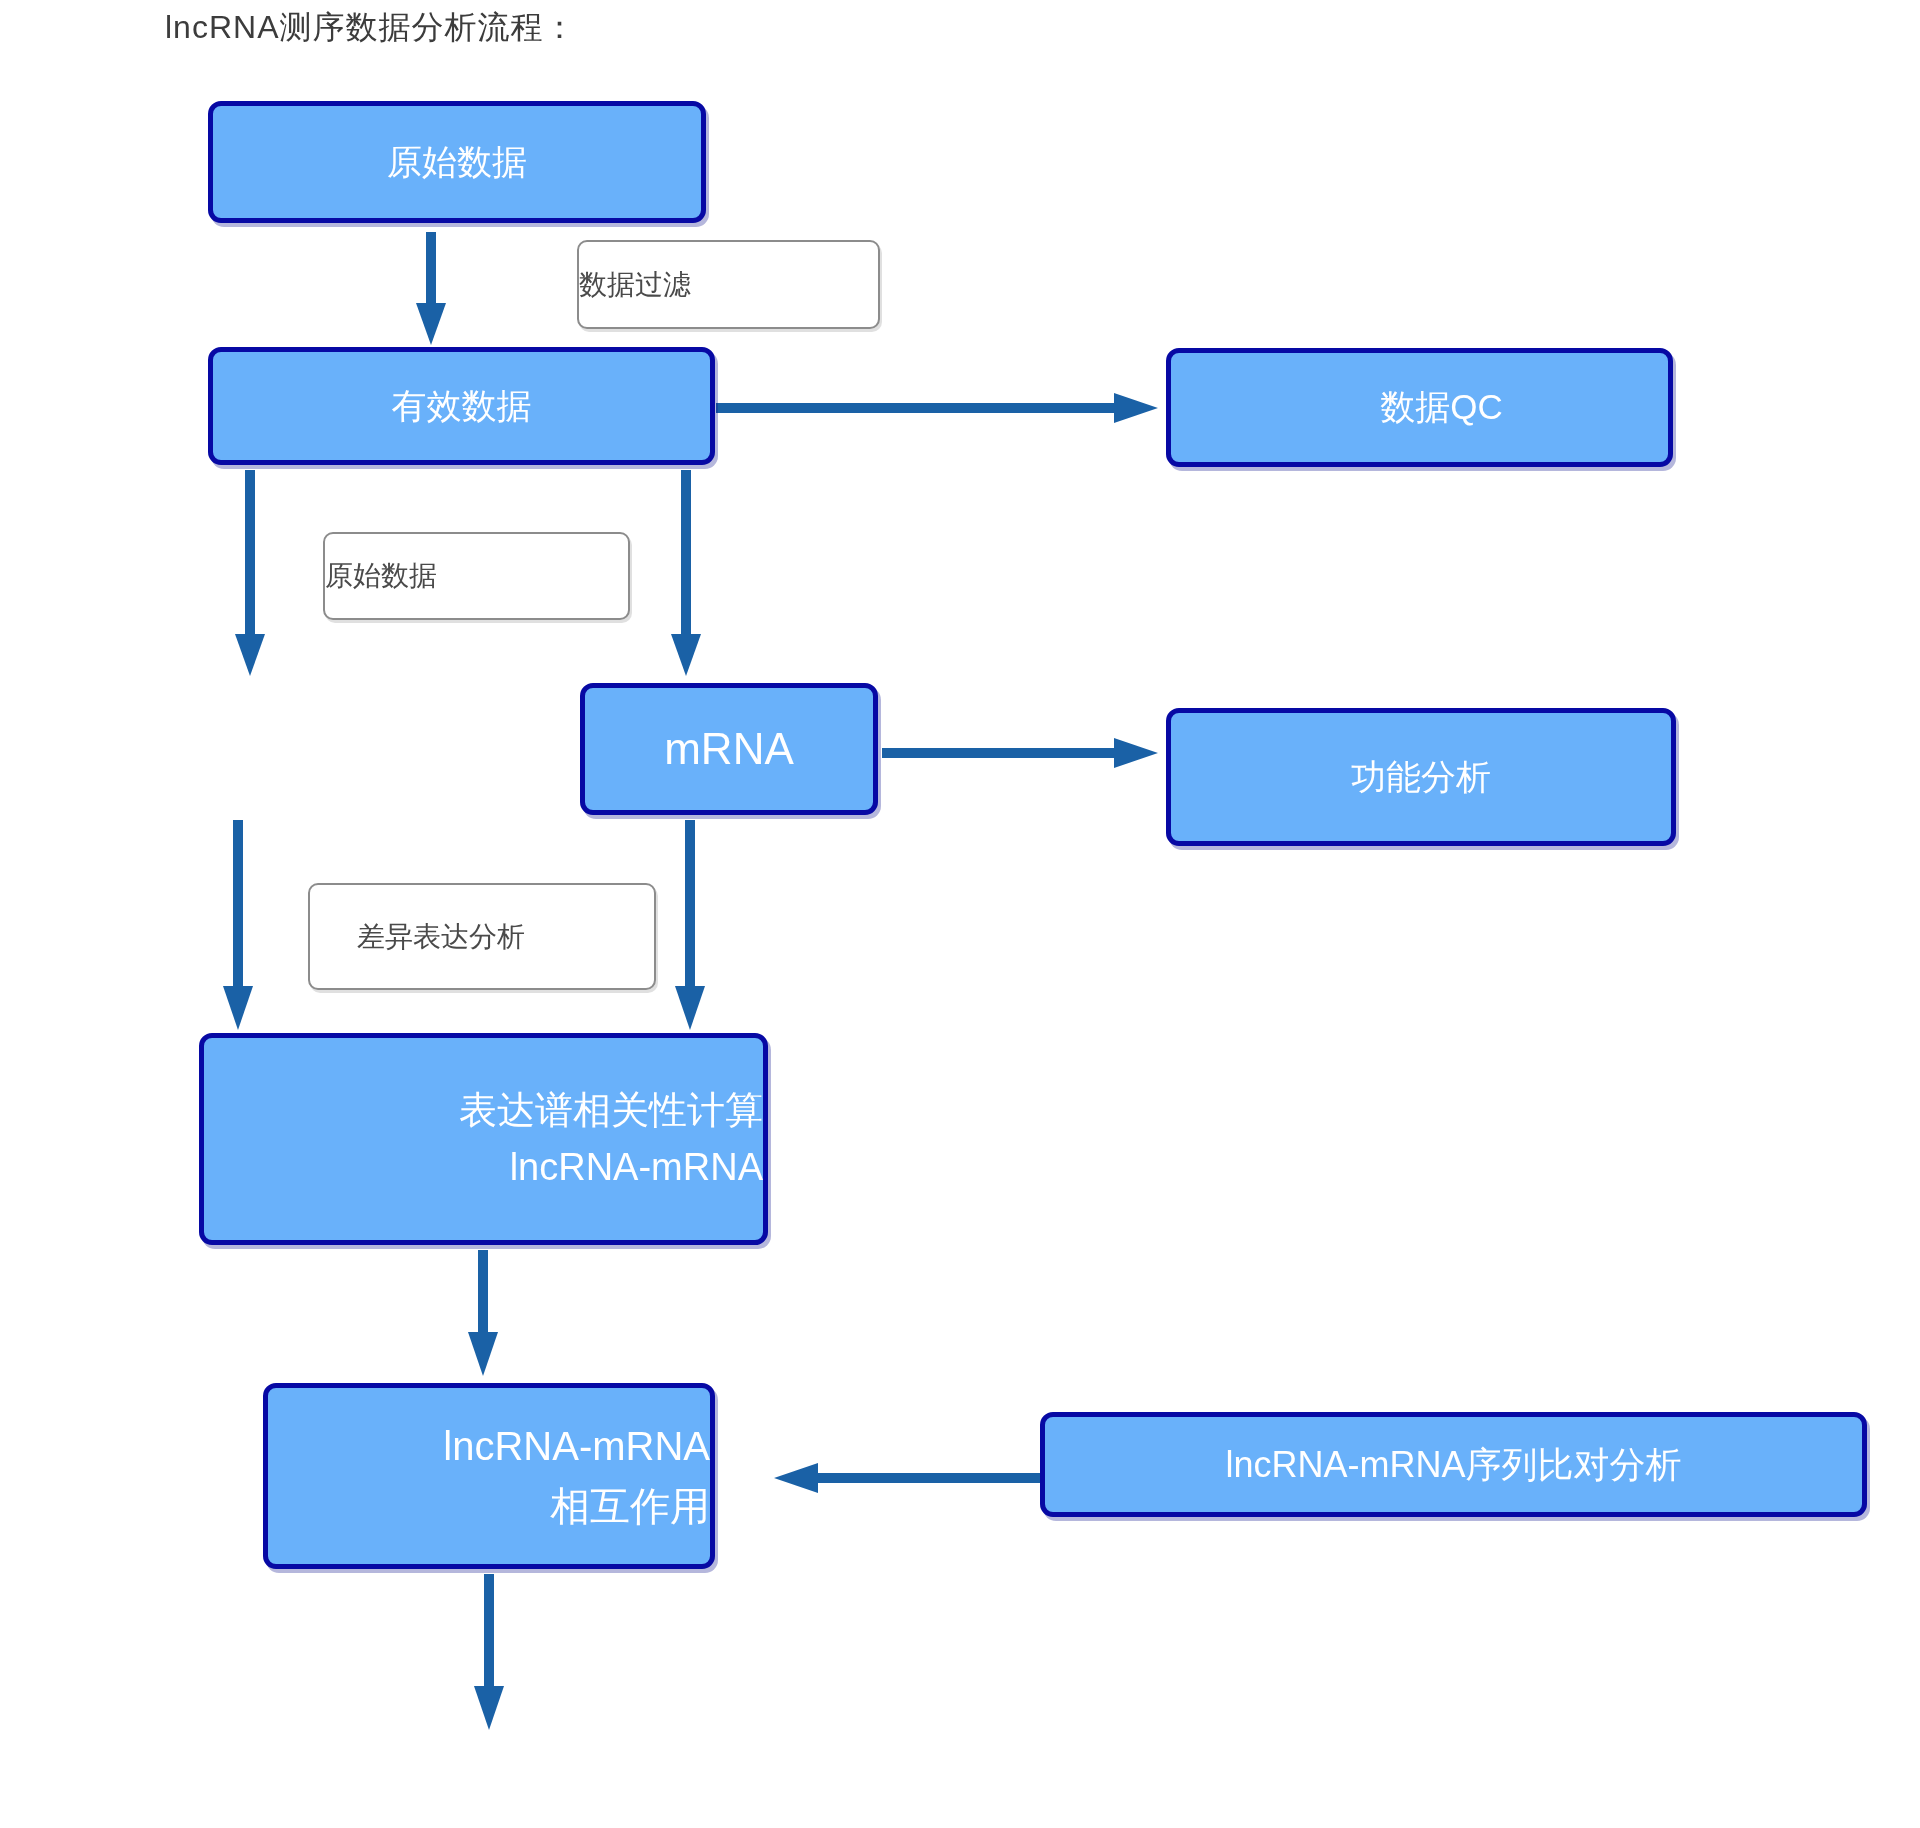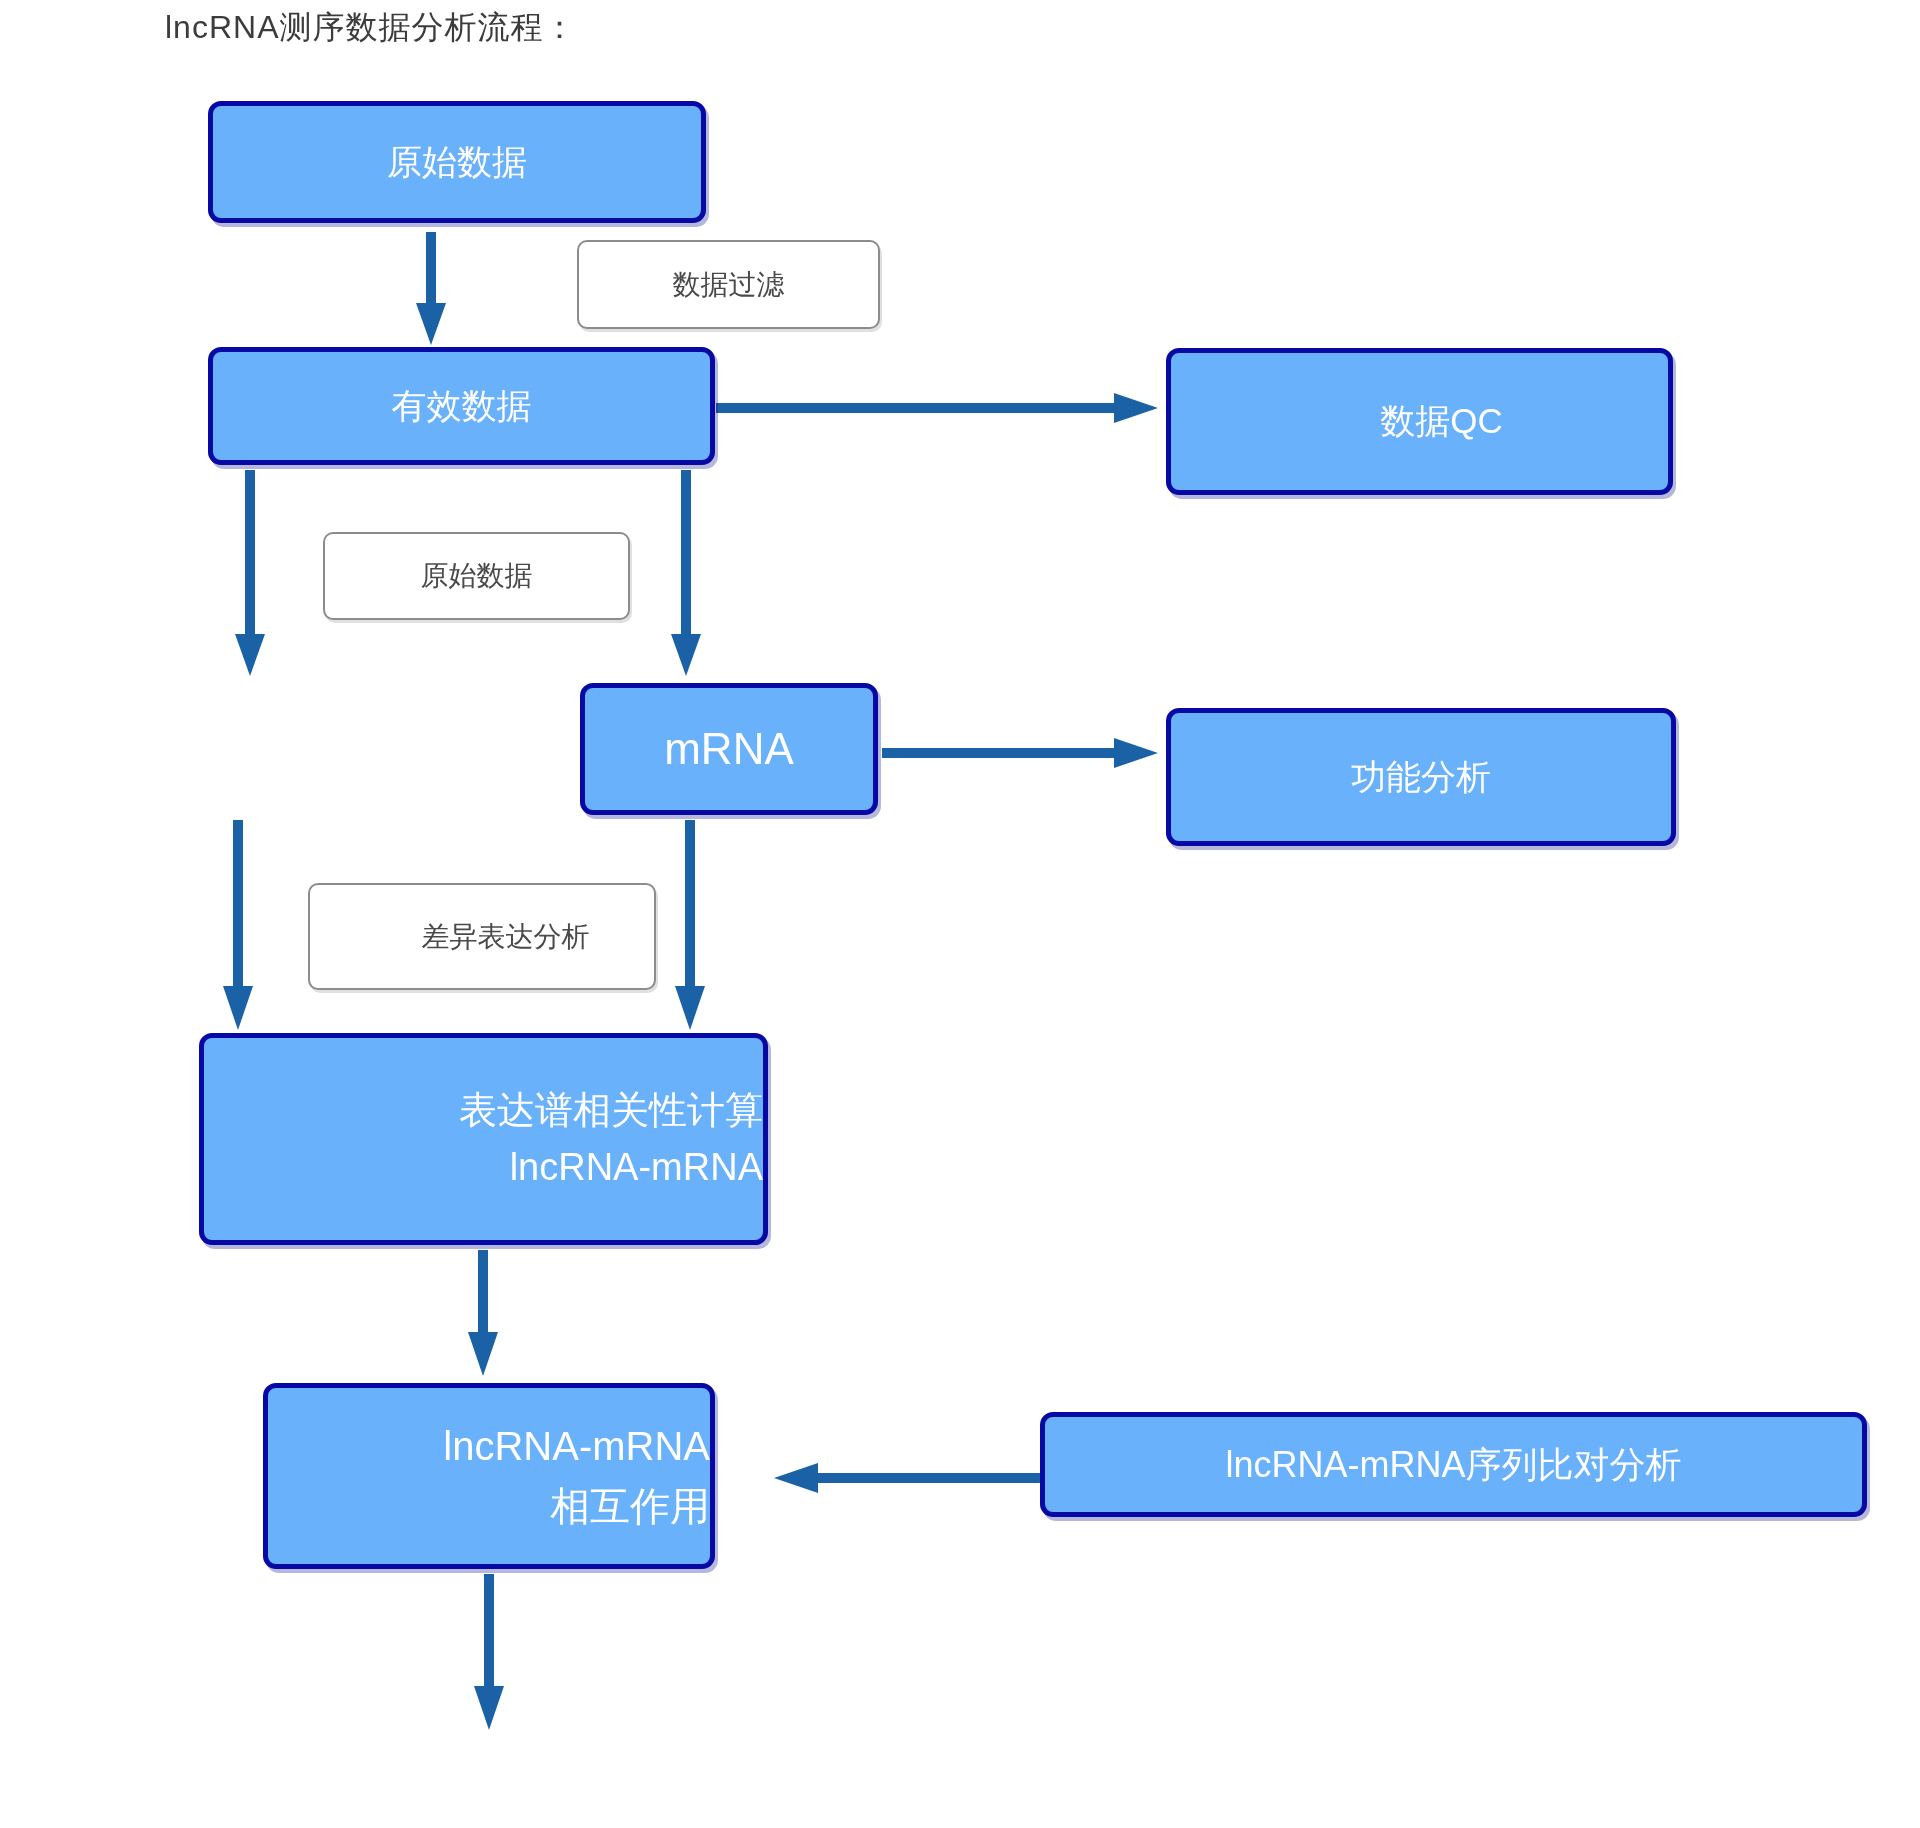--- a/index.html
+++ b/index.html
@@ -42,21 +42,20 @@
   .elabel {
     position: absolute;
     box-sizing: border-box;
     background: #ffffff;
     border: 2px solid var(--label-border, #8c8c8c);
     border-radius: 10px;
     box-shadow: 2px 3px 0 rgba(0, 0, 0, 0.12);
     color: var(--label-text, #4a4a4a);
     display: flex;
     align-items: center;
-    justify-content: center;
     font-size: 28px;
     white-space: nowrap;
   }
   svg.arrows {
     position: absolute;
     left: 0; top: 0;
     width: 1920px;
     height: 1828px;
     pointer-events: none;
   }
@@ -114,21 +113,21 @@
   </svg>
 
   <div class="node" style="left:208px; top:101px; width:498px; height:122px;text-align:right;">
     <span>原始数据</span>
   </div>
 
   <div class="node" style="left:208px; top:347px; width:507px; height:118px;">
     <span>有效数据</span>
   </div>
 
-  <div class="node" style="left:1166px; top:348px; width:507px; height:147px;padding-left:44px;">
+  <div class="node" style="left:1166px; top:348px; width:507px; height:119px;padding-left:44px;">
     <span>数据QC</span>
   </div>
 
 
   <div class="node big-latin" style="left:580px; top:683px; width:298px; height:132px;">
     <span>mRNA</span>
   </div>
 
   <div class="node" style="left:1166px; top:708px; width:510px; height:138px;">
     <span>功能分析</span>

